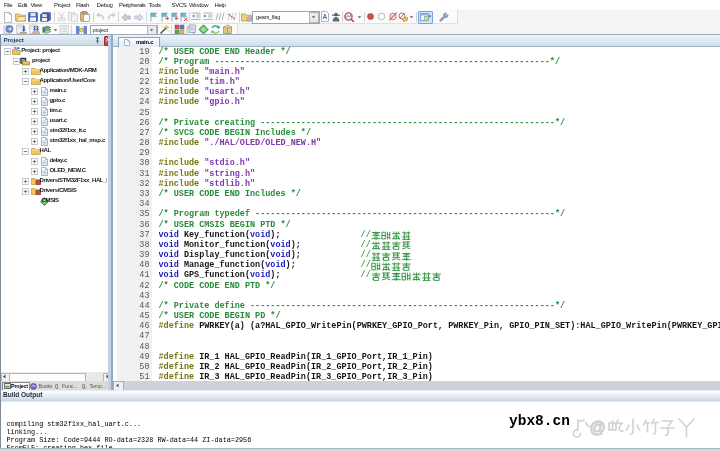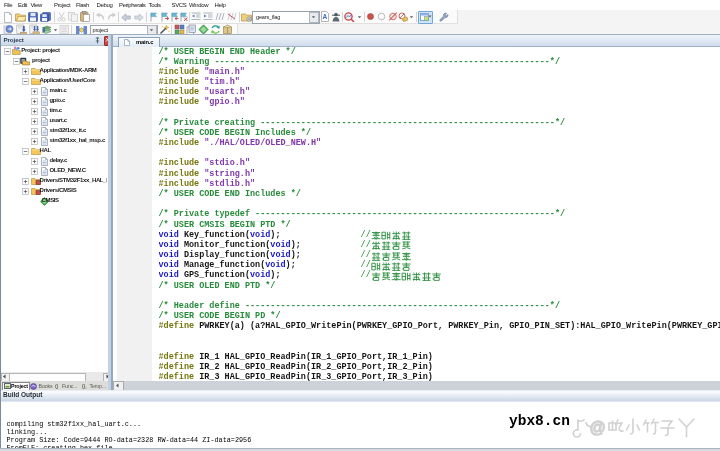--- a/index.html
+++ b/index.html
@@ -508,46 +508,79 @@
   <div class="ab" style="left:113px;top:46.2px;width:607px;height:1px;background:#9fb2c8"></div>
   <div class="ab" style="left:117.5px;top:37.2px;width:40px;height:9.6px;background:linear-gradient(#fbfcfe,#e2ebf5);border:1px solid #8ba1b9;border-bottom:none"></div>
   <svg class="ab" style="left:124px;top:38.5px" width="6" height="7" viewBox="0 0 6 7">
       <path d="M0.5 0.5 L3.8 0.5 L5.5 2.2 L5.5 6.5 L0.5 6.5 Z" fill="#fff" stroke="#8899aa" stroke-width="0.7"></path>
       <path d="M3.8 0.5 L3.8 2.2 L5.5 2.2" fill="none" stroke="#8899aa" stroke-width="0.7"></path>
     </svg>
   <span class="ab" style="left:136px;top:38.6px;font-size:5.8px;letter-spacing:-0.2px;font-weight:700;color:#000">main.c</span>
 
   <div class="ab" style="left:113px;top:47.2px;width:607px;height:334px;background:#fff"></div>
   <div class="ab" style="left:116.5px;top:47.2px;width:35px;height:334px;background:#f1f1f1"></div>
-  <pre class="ab" style="left:158.5px;top:46.6px;margin:0;font:600 8.47px/10.17px 'Liberation Mono',monospace;color:#141414;white-space:pre;width:561px;overflow:hidden"><span class="c">/* USER BEGIN END Header */</span>
-<span class="c">/* Warning ------------------------------------------------------------------*/</span>
+  <pre class="ab" style="left:116.5px;top:46.6px;width:33px;margin:0;text-align:right;font:8.47px/10.17px 'Liberation Mono',monospace;color:#585858">19
+20
+21
+22
+23
+24
+25
+26
+27
+28
+29
+30
+31
+32
+33
+34
+35
+36
+37
+38
+39
+40
+41
+42
+43
+44
+45
+46
+47
+48
+49
+50
+51</pre>
+  <pre class="ab" style="left:158.5px;top:46.6px;margin:0;font:600 8.47px/10.17px 'Liberation Mono',monospace;color:#141414;white-space:pre;width:561px;overflow:hidden"><span class="c">/* USER CODE END Header */</span>
+<span class="c">/* Program ------------------------------------------------------------------*/</span>
 <span class="p">#include</span> <span class="s">"main.h"</span>
 <span class="p">#include</span> <span class="s">"tim.h"</span>
 <span class="p">#include</span> <span class="s">"usart.h"</span>
 <span class="p">#include</span> <span class="s">"gpio.h"</span>
 
 <span class="c">/* Private creating ----------------------------------------------------------*/</span>
-<span class="c">/* USER CODE BEGIN Includes */</span>
+<span class="c">/* SVCS CODE BEGIN Includes */</span>
 <span class="p">#include</span> <span class="s">"./HAL/OLED/OLED_NEW.H"</span>
 
 <span class="p">#include</span> <span class="s">"stdio.h"</span>
 <span class="p">#include</span> <span class="s">"string.h"</span>
 <span class="p">#include</span> <span class="s">"stdlib.h"</span>
 <span class="c">/* USER CODE END Includes */</span>
 
-<span class="c">/* Private typedef -----------------------------------------------------------*/</span>
+<span class="c">/* Program typedef -----------------------------------------------------------*/</span>
 <span class="c">/* USER CMSIS BEGIN PTD */</span>
 <span class="k">void</span> Key_function(<span class="k">void</span>);
 <span class="k">void</span> Monitor_function(<span class="k">void</span>);
 <span class="k">void</span> Display_function(<span class="k">void</span>);
 <span class="k">void</span> Manage_function(<span class="k">void</span>);
 <span class="k">void</span> GPS_function(<span class="k">void</span>);
-<span class="c">/* USER OLED END PTD */</span>
-
-<span class="c">/* Header define ------------------------------------------------------------*/</span>
+<span class="c">/* CODE CODE END PTD */</span>
+
+<span class="c">/* Private define ------------------------------------------------------------*/</span>
 <span class="c">/* USER CODE BEGIN PD */</span>
 <span class="p">#define</span> PWRKEY(a) (a?HAL_GPIO_WritePin(PWRKEY_GPIO_Port, PWRKEY_Pin, GPIO_PIN_SET):HAL_GPIO_WritePin(PWRKEY_GPIO_Port, PWRKEY_Pin, GPIO_PIN_RESET))
 
 
 <span class="p">#define</span> IR_1 HAL_GPIO_ReadPin(IR_1_GPIO_Port,IR_1_Pin)
 <span class="p">#define</span> IR_2 HAL_GPIO_ReadPin(IR_2_GPIO_Port,IR_2_Pin)
 <span class="p">#define</span> IR_3 HAL_GPIO_ReadPin(IR_3_GPIO_Port,IR_3_Pin)</pre>
   <div class="ab" style="left:360.6px;top:231.26px;width:50.5px;height:9.2px">
       <span style="position:absolute;left:0;top:-1.6px;font:8.47px/10.17px 'Liberation Mono',monospace;color:#278c3a">//</span>
       <div style="position:absolute;left:10.1px;top:0;width:40.4px;height:9.2px">

